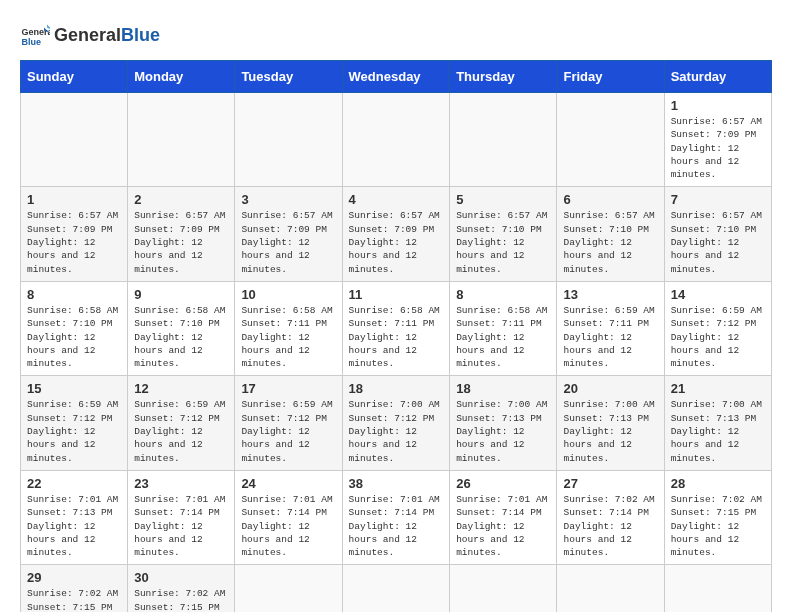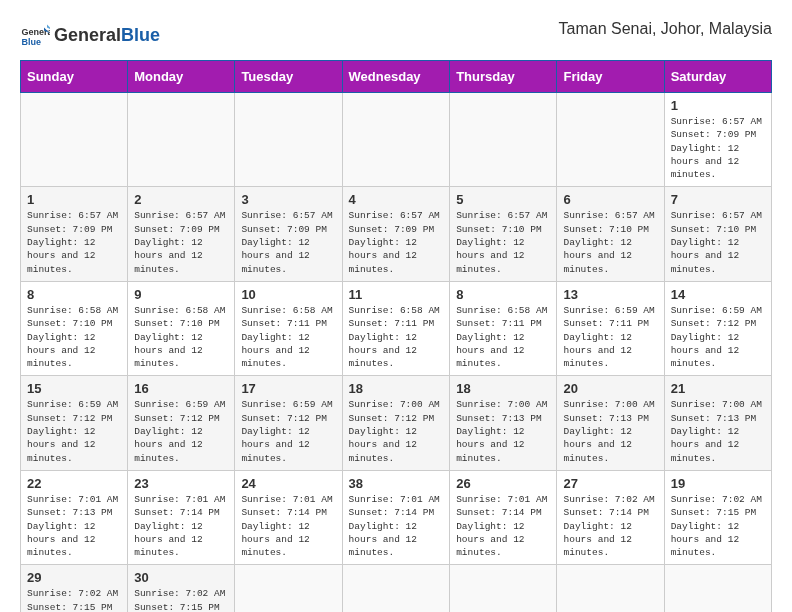--- a/index.html
+++ b/index.html
@@ -36,21 +36,21 @@
     .location-title {
       font-size: 16px;
       color: #333;
     }
     .calendar-table {
       width: 100%;
       border-collapse: collapse;
       border: 1px solid #ccc;
     }
     .calendar-table th {
-      background-color: #a21caf;
+      background-color: #1d4ed8;
       color: #fff;
       text-align: left;
       padding: 8px 6px;
       font-size: 13px;
       border: 1px solid #1a5fa8;
     }
     .calendar-table td {
       vertical-align: top;
       border: 1px solid #ccc;
       padding: 5px 6px;
@@ -91,21 +91,20 @@
         <polygon points="36,6 44,14 36,10" fill="#5ba3d9"></polygon>
       </svg>
       <div>
         <div style="display:flex; align-items:baseline; gap:0px;">
           <span style="font-size:18px; font-weight:bold; color:#333;">General</span>
             <span style="font-size:18px; font-weight:bold; color:#1a5fa8;">Blue</span>
         </div>
       </div>
     </div>
     <div class="title-area">
-      <div class="location-title">Taman Senai, Johor, Malaysia</div>
     </div>
   </div>
 
   <table class="calendar-table">
     <thead>
       <tr id="weekday-header">
           <th><span>Sunday</span></th>
           <th><span>Monday</span></th>
           <th><span>Tuesday</span></th>
           <th><span>Wednesday</span></th>
@@ -186,21 +185,21 @@
             <span class="day-number">14</span>
             <div class="day-info">Sunrise: 6:59 AM<br>Sunset: 7:12 PM<br>Daylight: 12 hours and 12 minutes.</div>
           </td>
         </tr>
         <tr>
           <td>
             <span class="day-number">15</span>
             <div class="day-info">Sunrise: 6:59 AM<br>Sunset: 7:12 PM<br>Daylight: 12 hours and 12 minutes.</div>
           </td>
           <td>
-            <span class="day-number">16</span>
+            <span class="day-number">12</span>
             <div class="day-info">Sunrise: 6:59 AM<br>Sunset: 7:12 PM<br>Daylight: 12 hours and 12 minutes.</div>
           </td>
           <td>
             <span class="day-number">17</span>
             <div class="day-info">Sunrise: 6:59 AM<br>Sunset: 7:12 PM<br>Daylight: 12 hours and 12 minutes.</div>
           </td>
           <td>
             <span class="day-number">18</span>
             <div class="day-info">Sunrise: 7:00 AM<br>Sunset: 7:12 PM<br>Daylight: 12 hours and 12 minutes.</div>
           </td>
@@ -236,21 +235,21 @@
           </td>
           <td>
             <span class="day-number">26</span>
             <div class="day-info">Sunrise: 7:01 AM<br>Sunset: 7:14 PM<br>Daylight: 12 hours and 12 minutes.</div>
           </td>
           <td>
             <span class="day-number">27</span>
             <div class="day-info">Sunrise: 7:02 AM<br>Sunset: 7:14 PM<br>Daylight: 12 hours and 12 minutes.</div>
           </td>
           <td>
-            <span class="day-number">19</span>
+            <span class="day-number">28</span>
             <div class="day-info">Sunrise: 7:02 AM<br>Sunset: 7:15 PM<br>Daylight: 12 hours and 12 minutes.</div>
           </td>
         </tr>
         <tr>
           <td>
             <span class="day-number">29</span>
             <div class="day-info">Sunrise: 7:02 AM<br>Sunset: 7:15 PM<br>Daylight: 12 hours and 12 minutes.</div>
           </td>
           <td>
             <span class="day-number">30</span>

